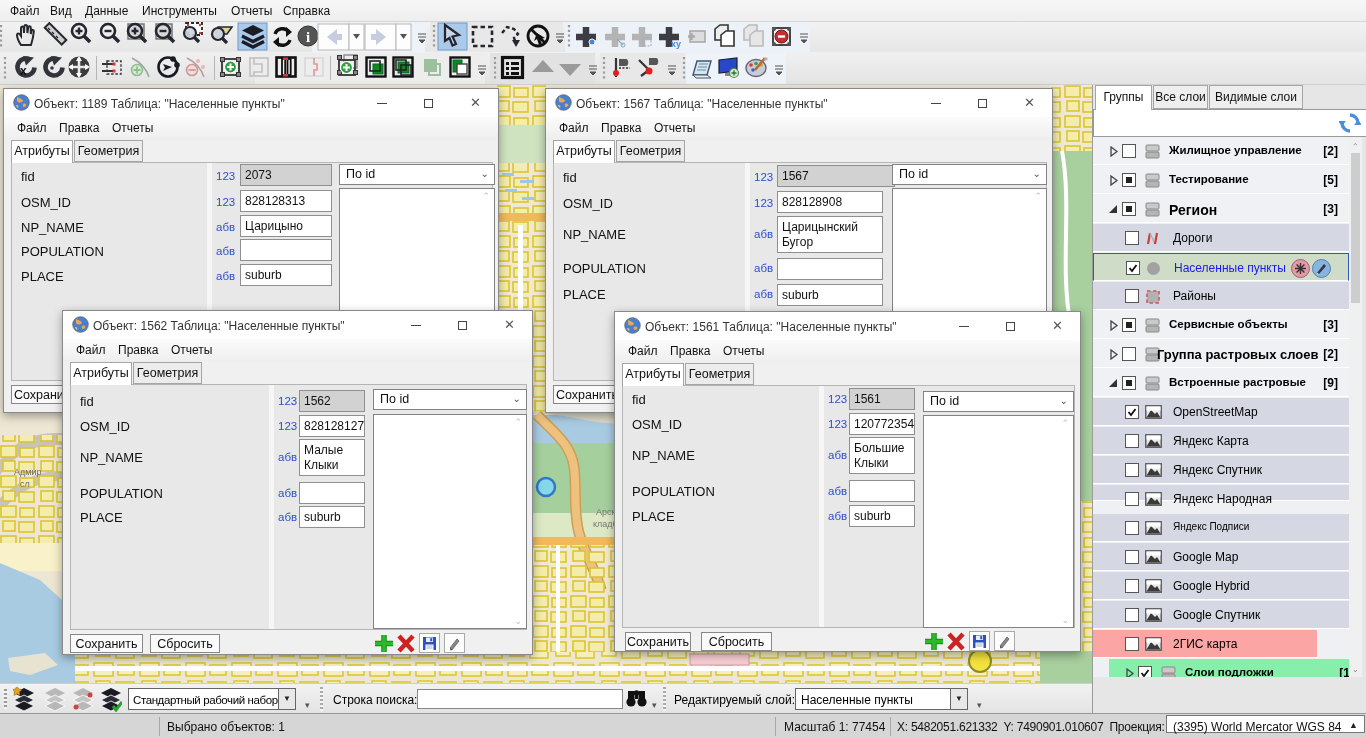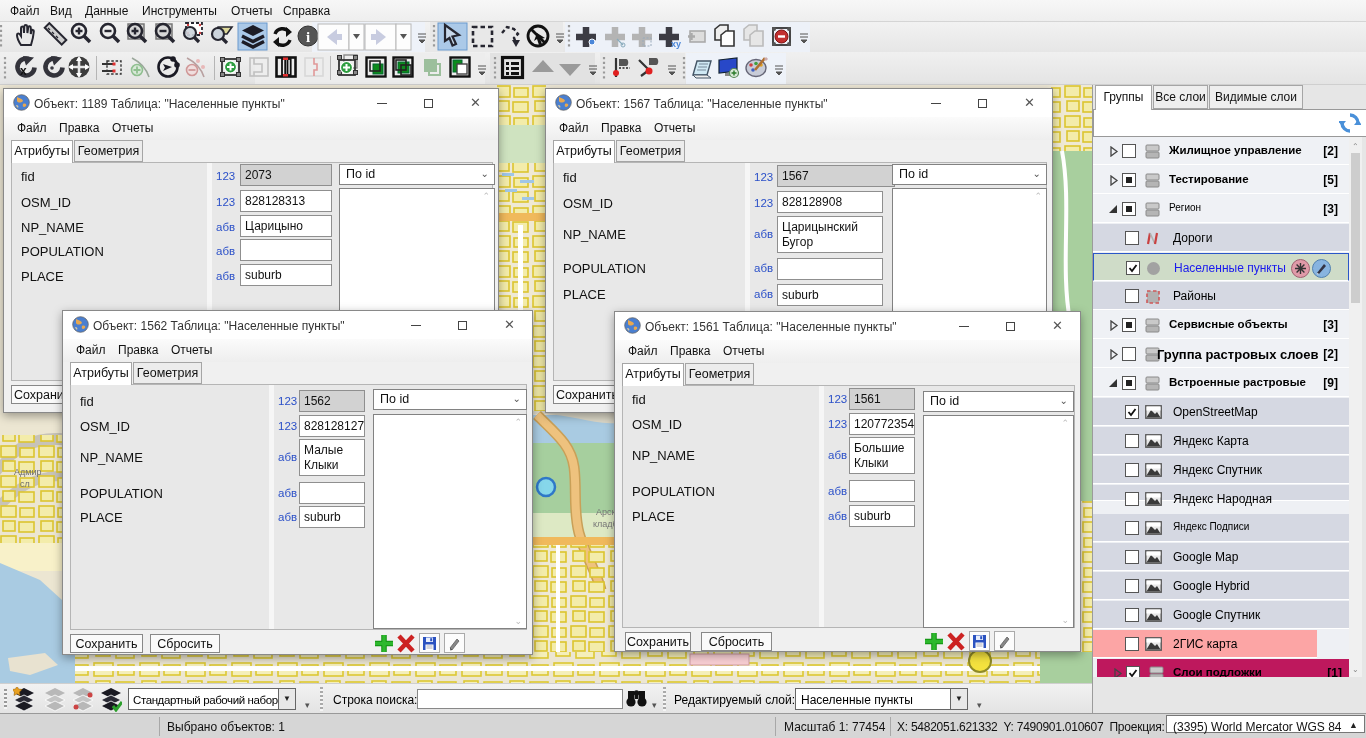--- a/index.html
+++ b/index.html
@@ -506,21 +506,21 @@
         </svg>
         <div class="cb" style="left:29px;top:7px">
           <svg class="abs" style="left:0;top:0" width="12" height="12">
             <rect x="3" y="3" width="6" height="6" fill="#222"></rect>
           </svg>
         </div>
         <svg class="abs" style="left:52px;top:7px" width="16" height="15">
           <rect x="1" y="1" width="13" height="6" rx="1" fill="#c9c9c9" stroke="#8a8a8a"></rect>
           <rect x="1" y="8" width="13" height="6" rx="1" fill="#b5b5b5" stroke="#8a8a8a"></rect>
         </svg>
-        <div class="abs" style="left:76px;top:7px;font-size:10px;font-weight:normal;white-space:nowrap">Регион</div>
+        <div class="abs" style="left:76px;top:7px;font-size:14px;font-weight:bold;white-space:nowrap">Регион</div>
         <div class="abs" style="right:11px;top:7px;font-size:12px;font-weight:bold">[3]</div>
       </div>
 <div class="abs" style="left:0;top:87px;width:256px;height:28px;background:#d5d8e2;border-bottom:1px solid #fff">
         <div class="cb" style="left:32px;top:7px"></div>
         <svg class="abs" style="left:52px;top:7px" width="16" height="15">
           <path d="M3,13 L5,2" stroke="#c94040" stroke-width="2.2" fill="none"></path>
           <path d="M5,2 L10,13" stroke="#b0b0b0" stroke-width="1.6" fill="none"></path>
           <path d="M10,13 L12,2" stroke="#c94040" stroke-width="2.2" fill="none"></path>
         </svg>
         <div class="abs" style="left:80px;top:7px;font-size:12px;white-space:nowrap">Дороги</div>
@@ -674,21 +674,21 @@
       </div>
 <div class="abs" style="left:0;top:493px;width:224px;height:28px;background:#fca5a5;border-bottom:1px solid #fff">
         <div class="cb" style="left:32px;top:7px"></div>
         <svg class="abs" style="left:52px;top:7px" width="17" height="14">
           <rect x="0.8" y="0.8" width="15.4" height="12.4" fill="#e8e8e8" stroke="#555" stroke-width="1.4"></rect>
           <polygon points="1.5,12.5 6,5 10,9 12,7 15.5,12.5" fill="#3a3a3a"></polygon>
           <rect x="1.5" y="1.5" width="14" height="4" fill="#fff"></rect>
         </svg>
         <div class="abs" style="left:80px;top:7px;font-size:12px;white-space:nowrap">2ГИС карта</div>
       </div>
-<div class="abs" style="left:4px;top:522px;width:256px;height:28px;background:#be185d;border-bottom:4px solid #d946ef">
+<div class="abs" style="left:16px;top:522px;width:256px;height:28px;background:#86efac;border-bottom:4px solid #d946ef">
         <svg class="abs" style="left:16px;top:9px" width="10" height="11">
           <polygon points="2,1 8,5.5 2,10" fill="none" stroke="#444" stroke-width="1.3"></polygon>
         </svg>
         <div class="cb" style="left:29px;top:7px">
           <svg class="abs" style="left:0;top:0" width="12" height="12">
             <path d="M2.5,6 L5,9 L9.5,3" stroke="#111" stroke-width="1.8" fill="none"></path>
           </svg>
         </div>
         <svg class="abs" style="left:52px;top:7px" width="16" height="15">
           <rect x="1" y="1" width="13" height="6" rx="1" fill="#c9c9c9" stroke="#8a8a8a"></rect>

